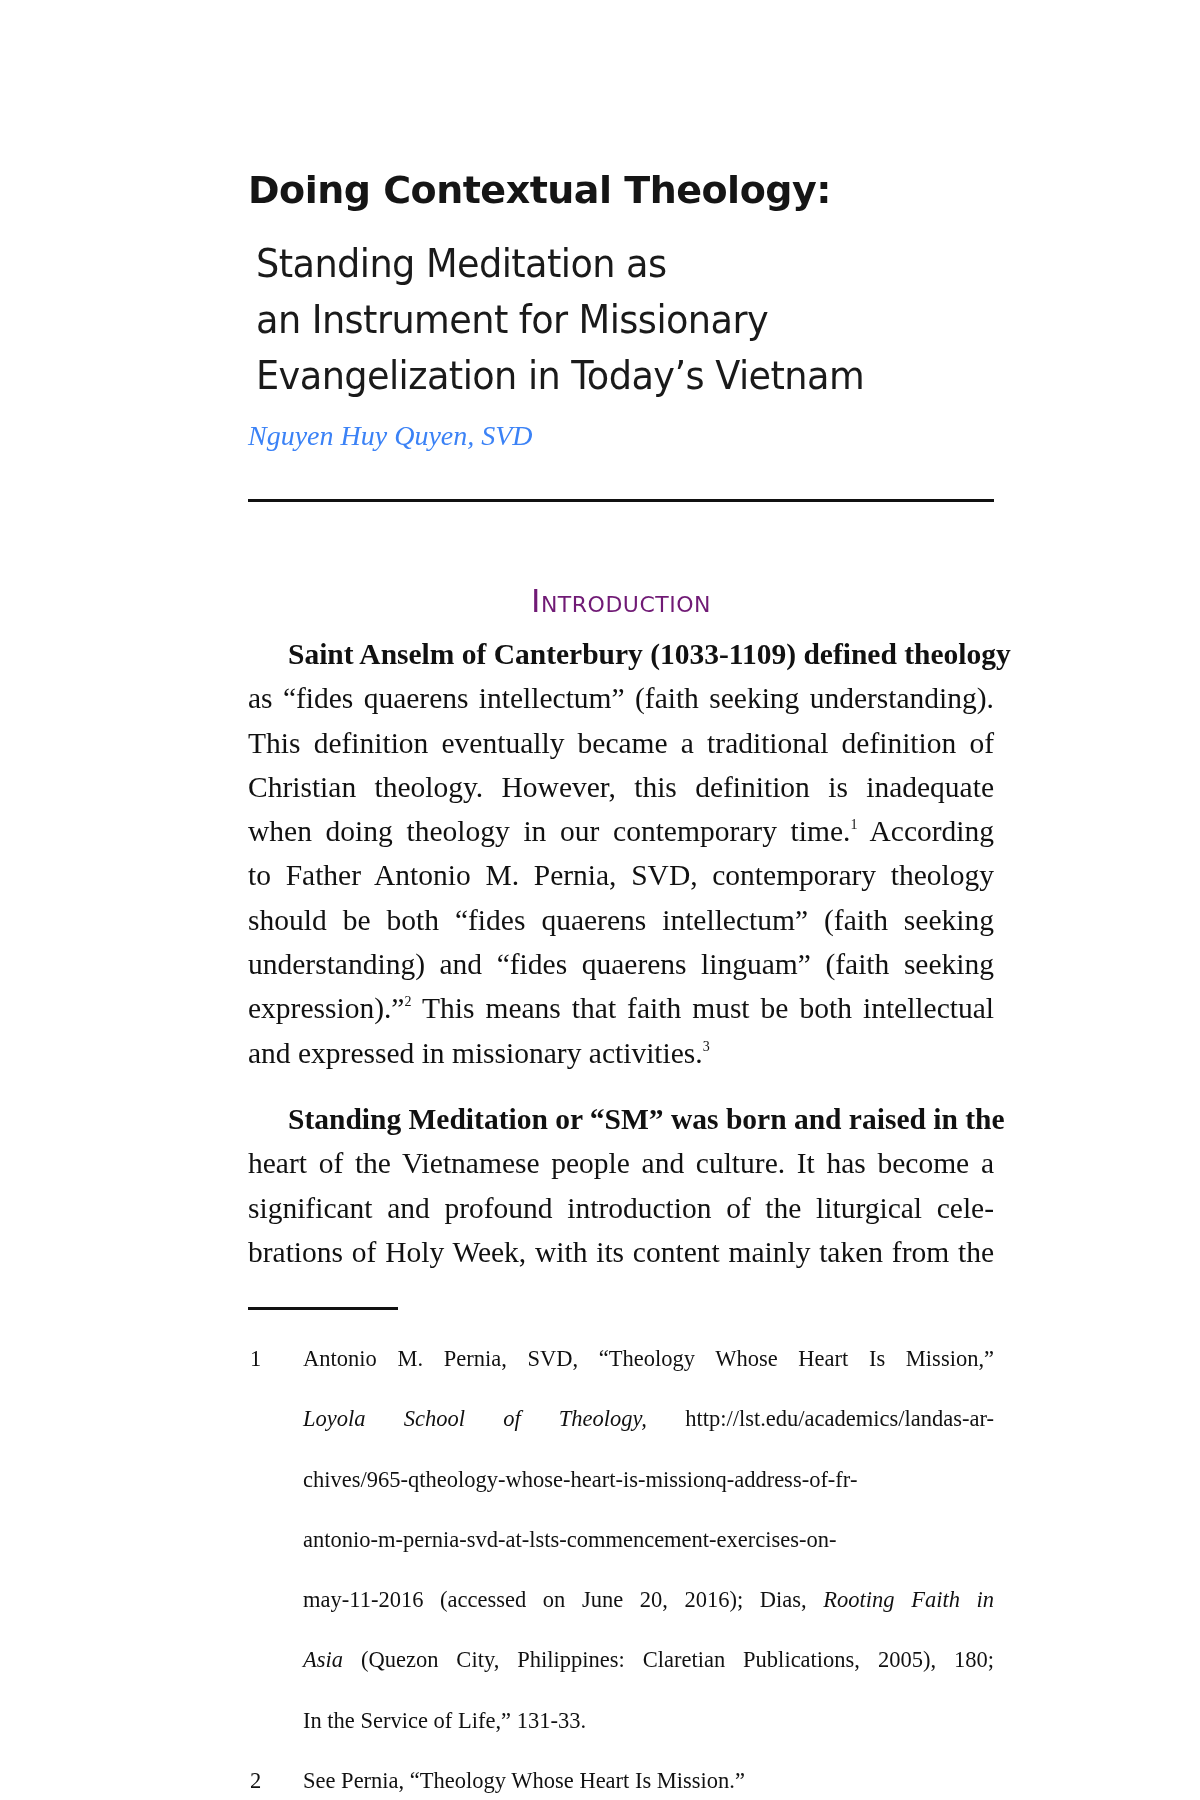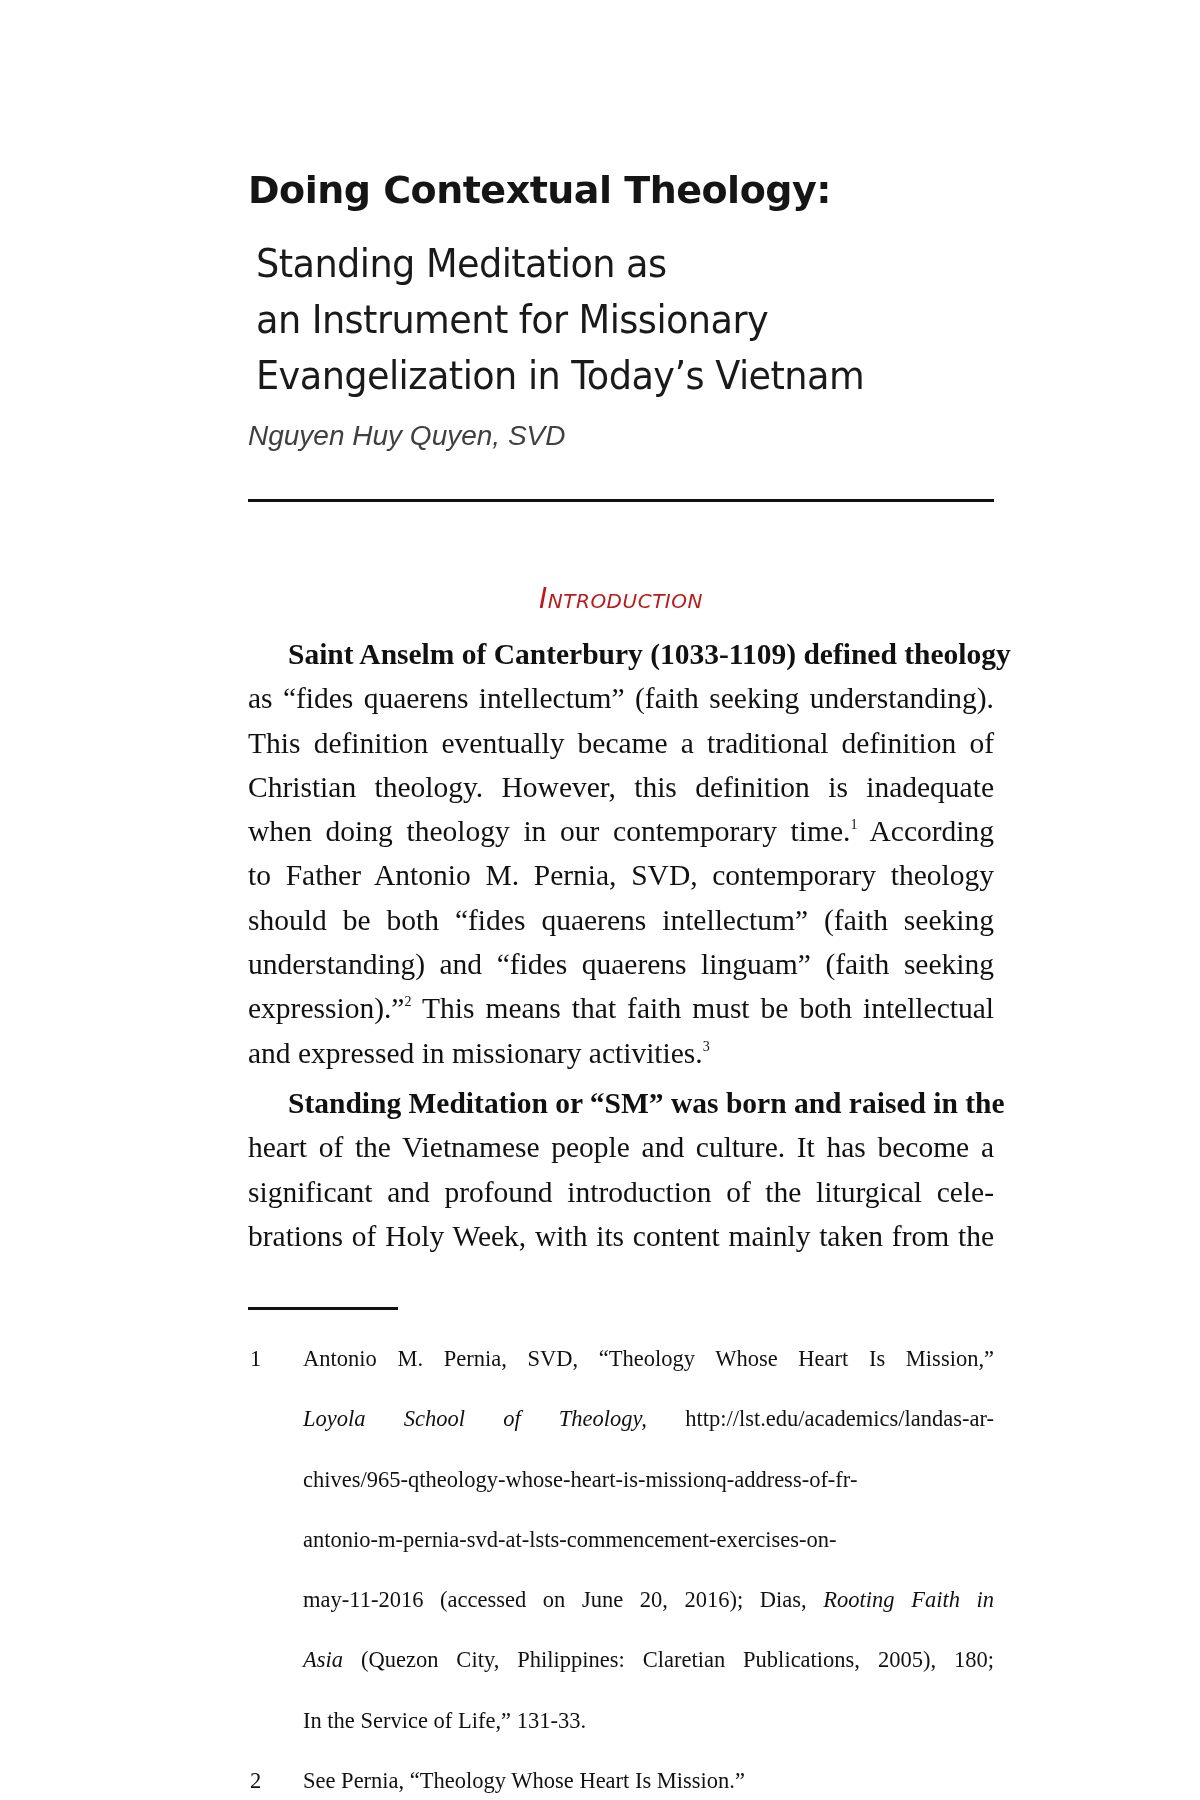--- a/index.html
+++ b/index.html
@@ -2,24 +2,24 @@
 <html><head>
 <meta charset="utf-8">
 <style>
   html, body { margin: 0; padding: 0; background: #ffffff; }
   body { width: 1200px; height: 1800px; position: relative; overflow: hidden; color: #1a1a1a; }
   .page { position: absolute; left: 0; top: 0; width: 1200px; height: 1401px; background: #fff; }
 
   .title-main { position: absolute; left: 248px; top: 168px; font-family: "DejaVu Sans", sans-serif; font-weight: bold; font-size: 38px; letter-spacing: -0.5px; color: #151515; white-space: nowrap; }
   .subtitle { position: absolute; left: 248px; top: 236px; font-family: "DejaVu Sans", sans-serif; font-weight: 300; font-size: 39px; line-height: 56px; color: #1a1a1a; letter-spacing: -0.6px; margin-left: 8px; }
   .subtitle div { white-space: nowrap; font-weight: normal; transform: scaleX(0.94); transform-origin: left; }
-  .author { position: absolute; left: 248px; top: 420px; font-family: Liberation Sans, sans-serif; font-style: italic; font-size: 28px; color: #404040; }
+  .author { position: absolute; left: 248px; top: 420px; font-family: Liberation Serif, serif; font-style: italic; font-size: 28px; color: #3b82f6; }
   .rule-top { position: absolute; left: 248px; top: 499px; width: 746px; height: 3px; background: #111; }
 
-  .section-head { position: absolute; left: 248px; width: 746px; top: 582px; text-align: center; font-family: "DejaVu Sans", sans-serif; font-size: 28px; font-variant: small-caps; letter-spacing: 0.5px; color: #b91c1c; font-style: italic; }
+  .section-head { position: absolute; left: 248px; width: 746px; top: 582px; text-align: center; font-family: "DejaVu Sans", sans-serif; font-size: 32px; font-variant: small-caps; letter-spacing: 0.5px; color: #701a75; }
 
   .body { position: absolute; left: 248px; width: 746px; font-family: "Liberation Serif", serif; font-size: 29.5px; line-height: 44.3px; text-align: justify; color: #111; }
   .para1 { top: 632px; }
   .line { display: block; text-align: justify; text-align-last: justify; white-space: nowrap; }
   .line.last { text-align-last: left; }
   .line.indent { padding-left: 40px; font-weight: bold; }
   sup { font-size: 14px; vertical-align: 12px; line-height: 0; }
 
   .fn-rule { position: absolute; left: 248px; top: 1307px; width: 150px; height: 3px; background: #111; }
   .footnotes { position: absolute; left: 248px; top: 1312px; width: 746px; font-family: "Liberation Serif", serif; font-size: 22.5px; line-height: 27.3px; color: #111; }
@@ -55,21 +55,21 @@
       <span class="line">as “fides quaerens intellectum” (faith seeking understanding).</span>
       <span class="line">This definition eventually became a traditional definition of</span>
       <span class="line">Christian theology. However, this definition is inadequate</span>
       <span class="line"><span>when doing theology in our contemporary time.</span><sup>1</sup> <span>According</span></span>
       <span class="line">to Father Antonio M. Pernia, SVD, contemporary theology</span>
       <span class="line">should be both “fides quaerens intellectum” (faith seeking</span>
       <span class="line">understanding) and “fides quaerens linguam” (faith seeking</span>
       <span class="line"><span>expression).”</span><sup>2</sup> <span>This means that faith must be both intellectual</span></span>
       <span class="line last"><span>and expressed in missionary activities.</span><sup>3</sup></span>
     </div>
-    <div style="margin-top:6px">
+    <div style="margin-top:22px">
       <span class="line indent">Standing Meditation or “SM” was born and raised in the</span>
       <span class="line">heart of the Vietnamese people and culture. It has become a</span>
       <span class="line">significant and profound introduction of the liturgical cele-</span>
       <span class="line">brations of Holy Week, with its content mainly taken from the</span>
     </div>
   </div>
 
   <div class="fn-rule"></div>
 
   <div class="footnotes" id="footnotes">

